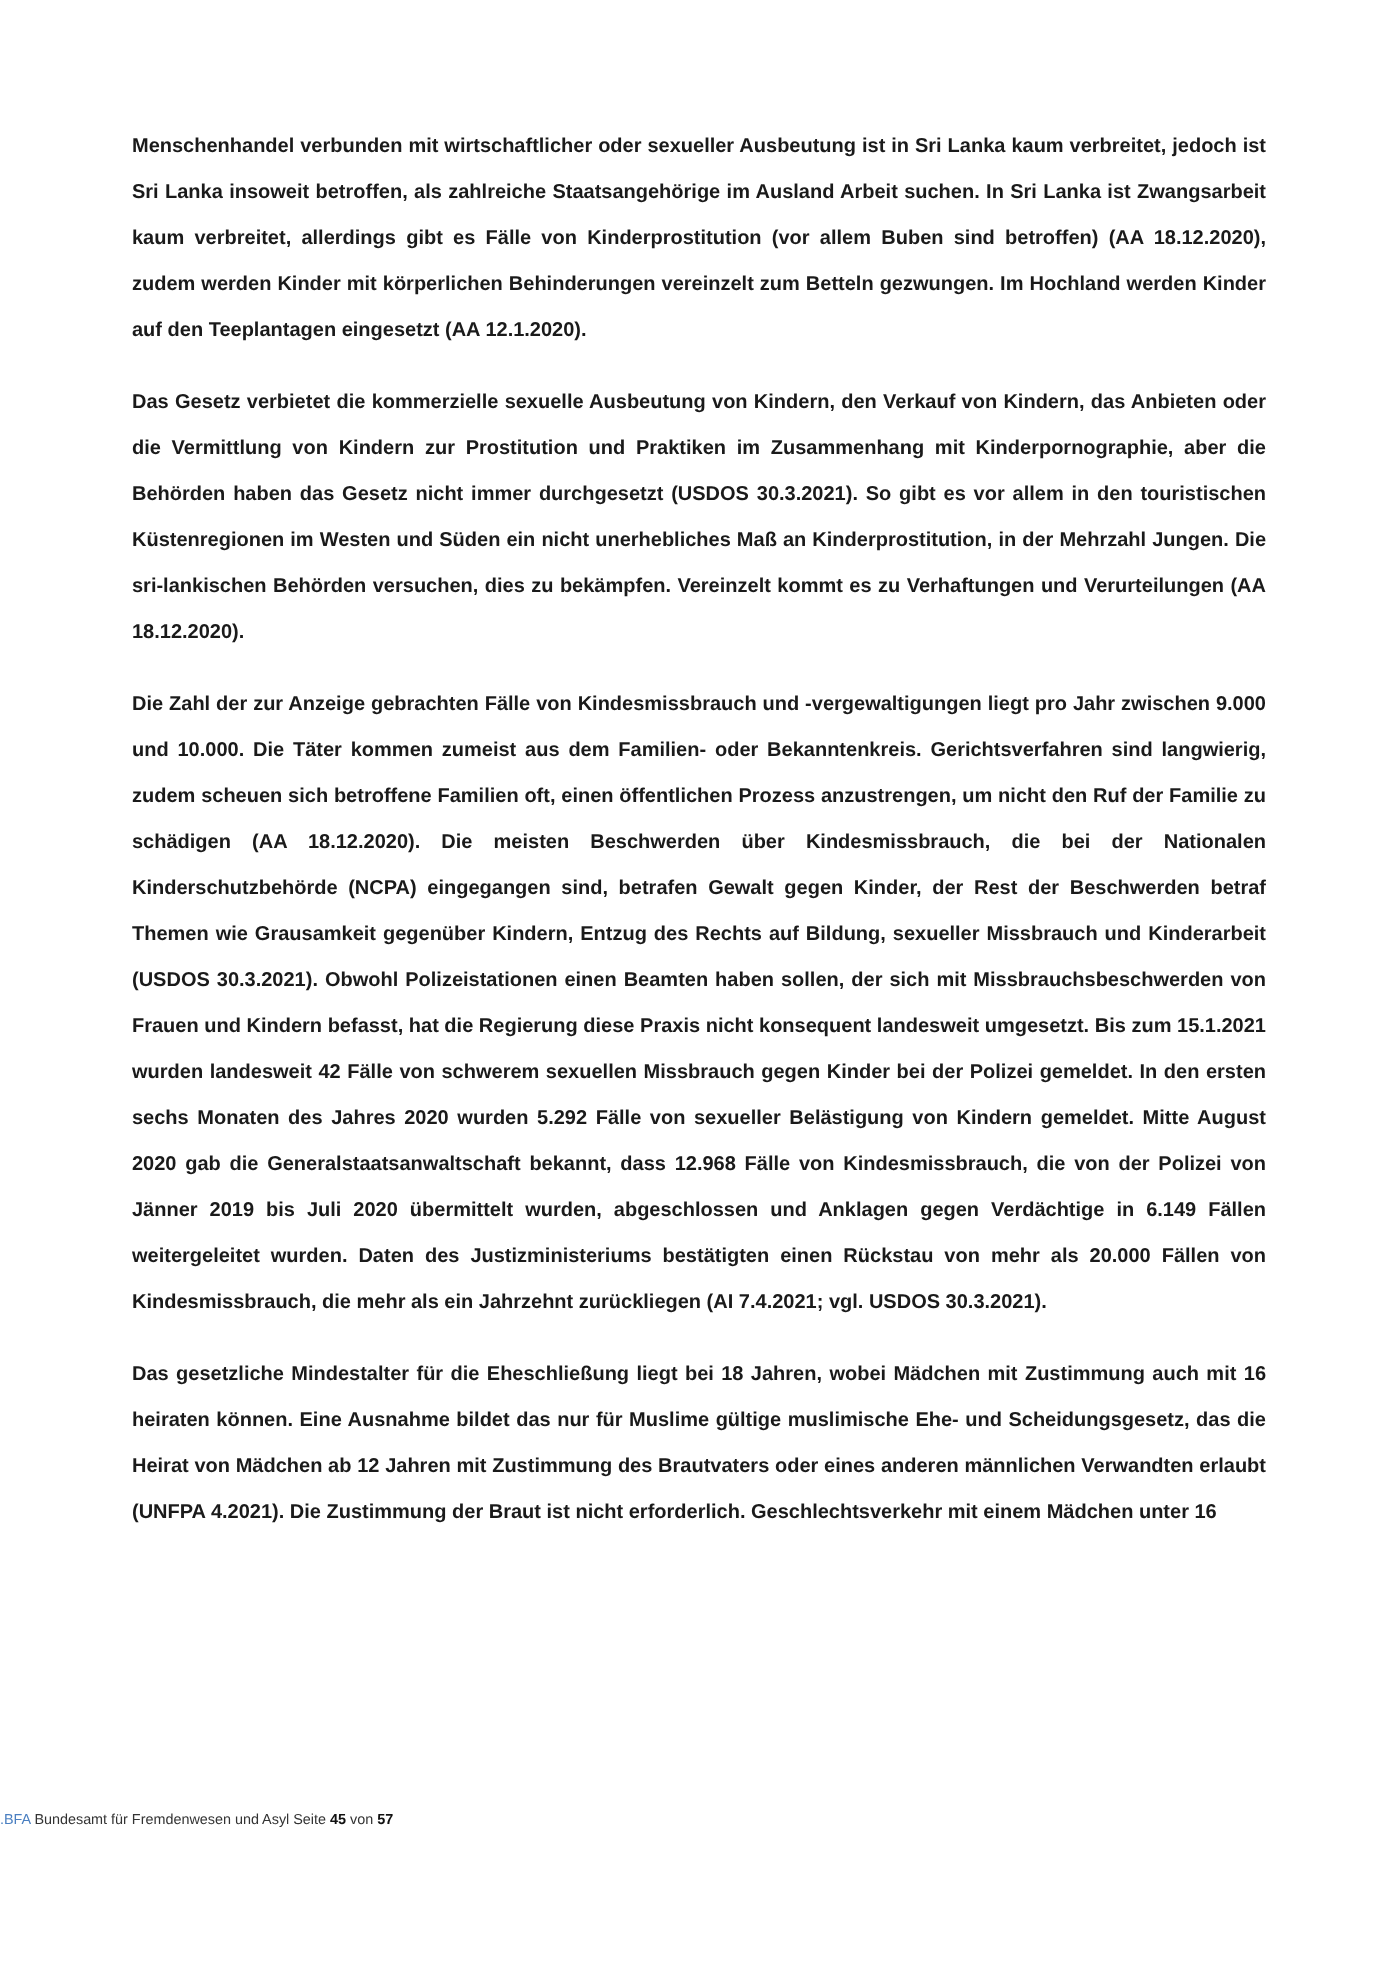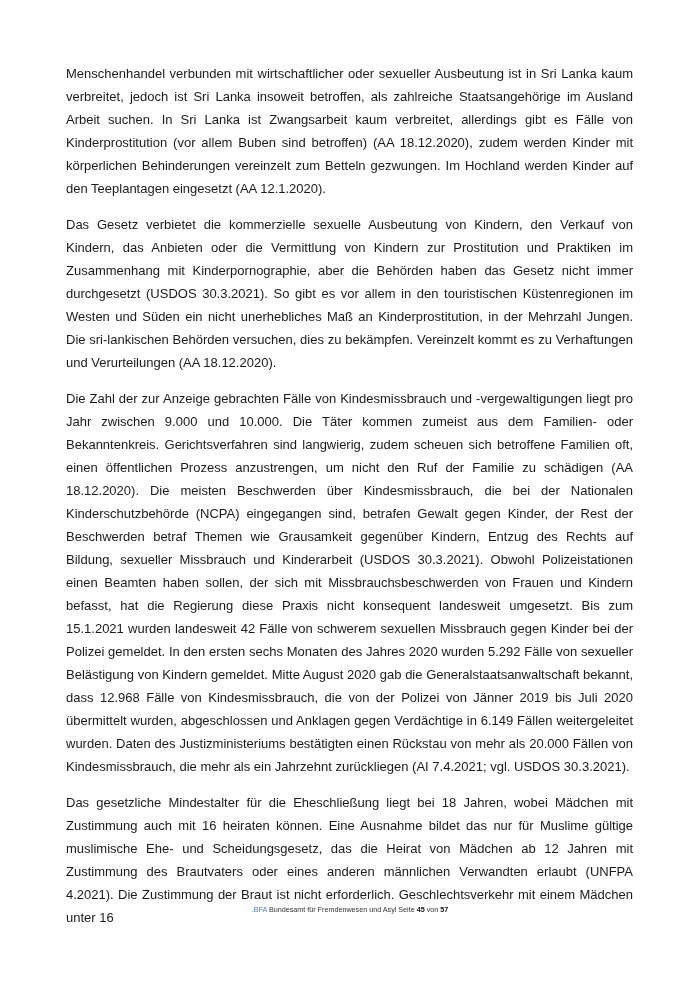--- a/index.html
+++ b/index.html
@@ -16,31 +16,31 @@
       color: #1a1a1a;
     }
     .page {
       position: absolute;
       left: 66px;
       top: 62px;
       width: 567px;
     }
     .para {
       margin: 0 0 13px 0;
-      font-size: 13px;
+      font-size: 10px;
       line-height: 23px;
       text-align: justify;
       hyphens: none;
+      font-weight: bold;
     }
     .footer {
       position: absolute;
       top: 905px;
       left: 0;
       width: 700px;
-      text-align: center;
       font-size: 7.2px;
       color: #333333;
       white-space: nowrap;
     }
     .footer .brand {
       color: #4a7fc1;
     }
     .footer .pg {
       font-weight: bold;
       color: #111111;

